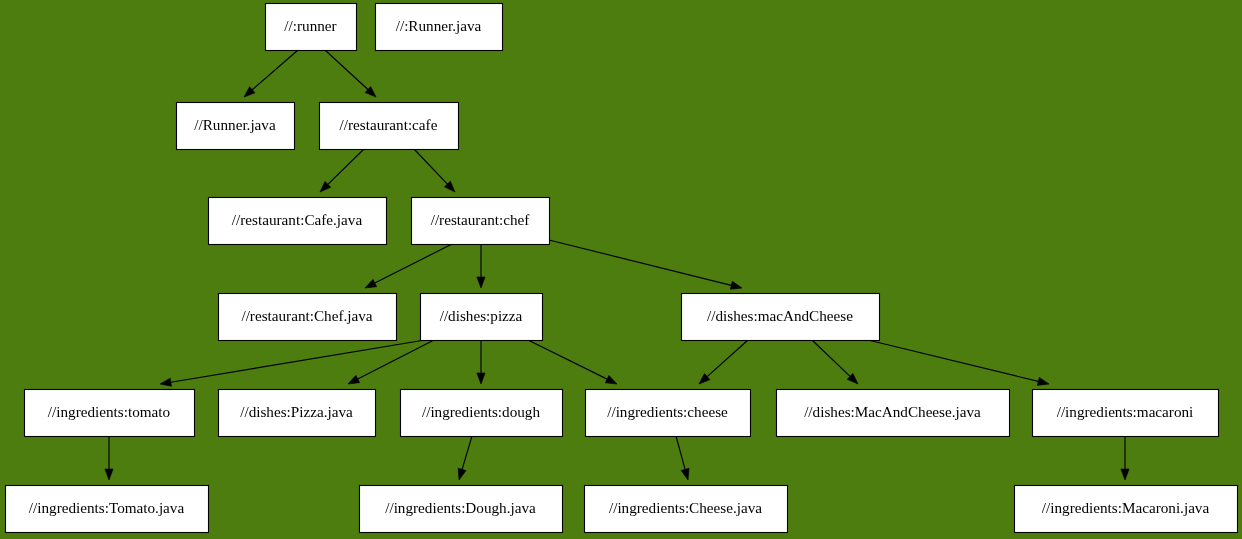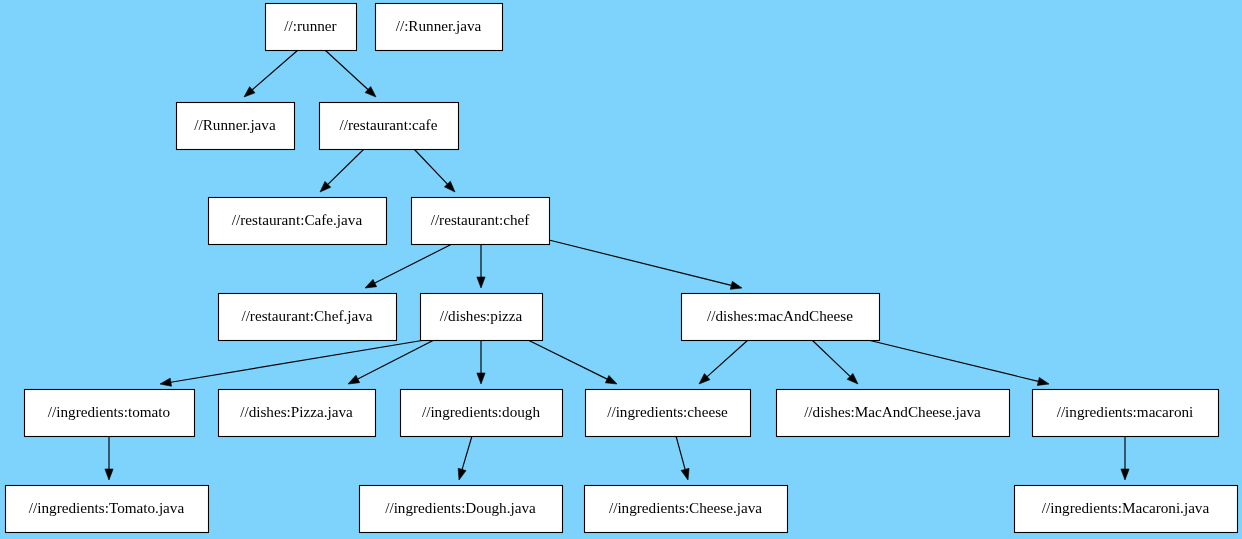--- a/index.html
+++ b/index.html
@@ -8,21 +8,21 @@
     padding: 0;
     background: #ffffff;
   }
   body {
     font-family: "Liberation Serif", "DejaVu Serif", serif;
   }
   #graph-root {
     position: relative;
     width: 1242px;
     height: 539px;
-    background: #7dd3fc;
+    background: #4d7c0f;
     overflow: hidden;
   }
   svg#graph-canvas {
     display: block;
     width: 1242px;
     height: 539px;
   }
   .node-box {
     fill: #ffffff;
     stroke: #000000;

